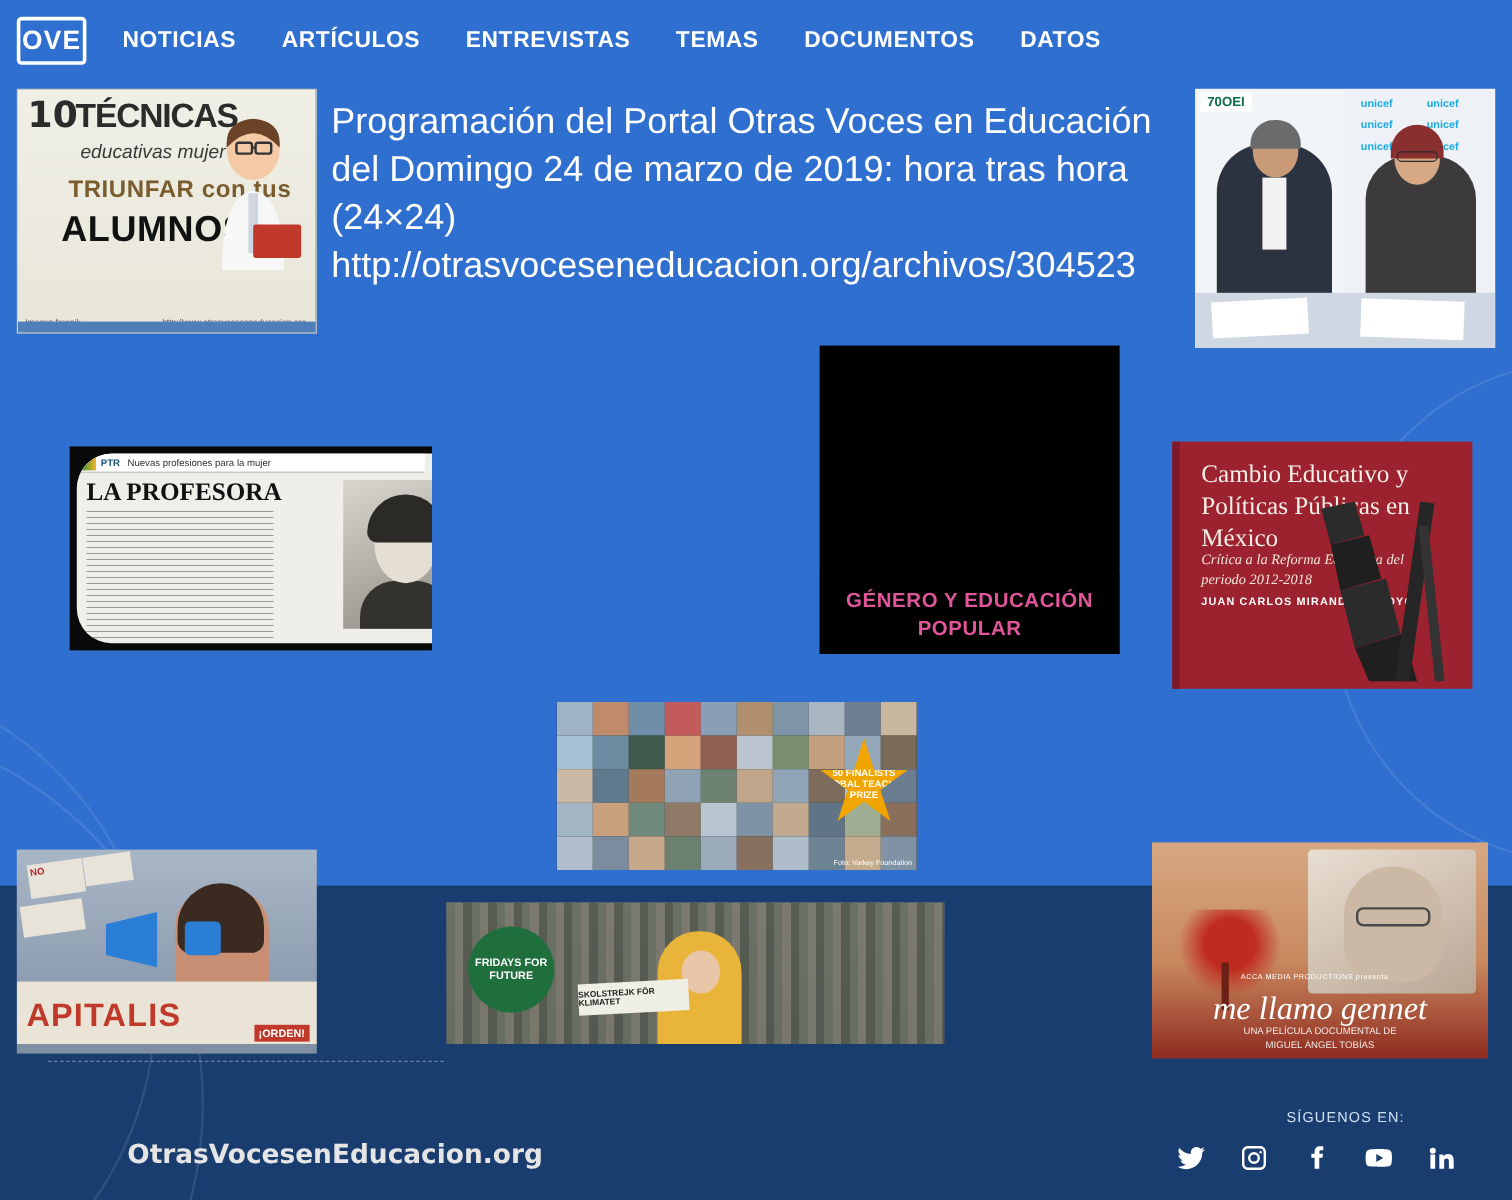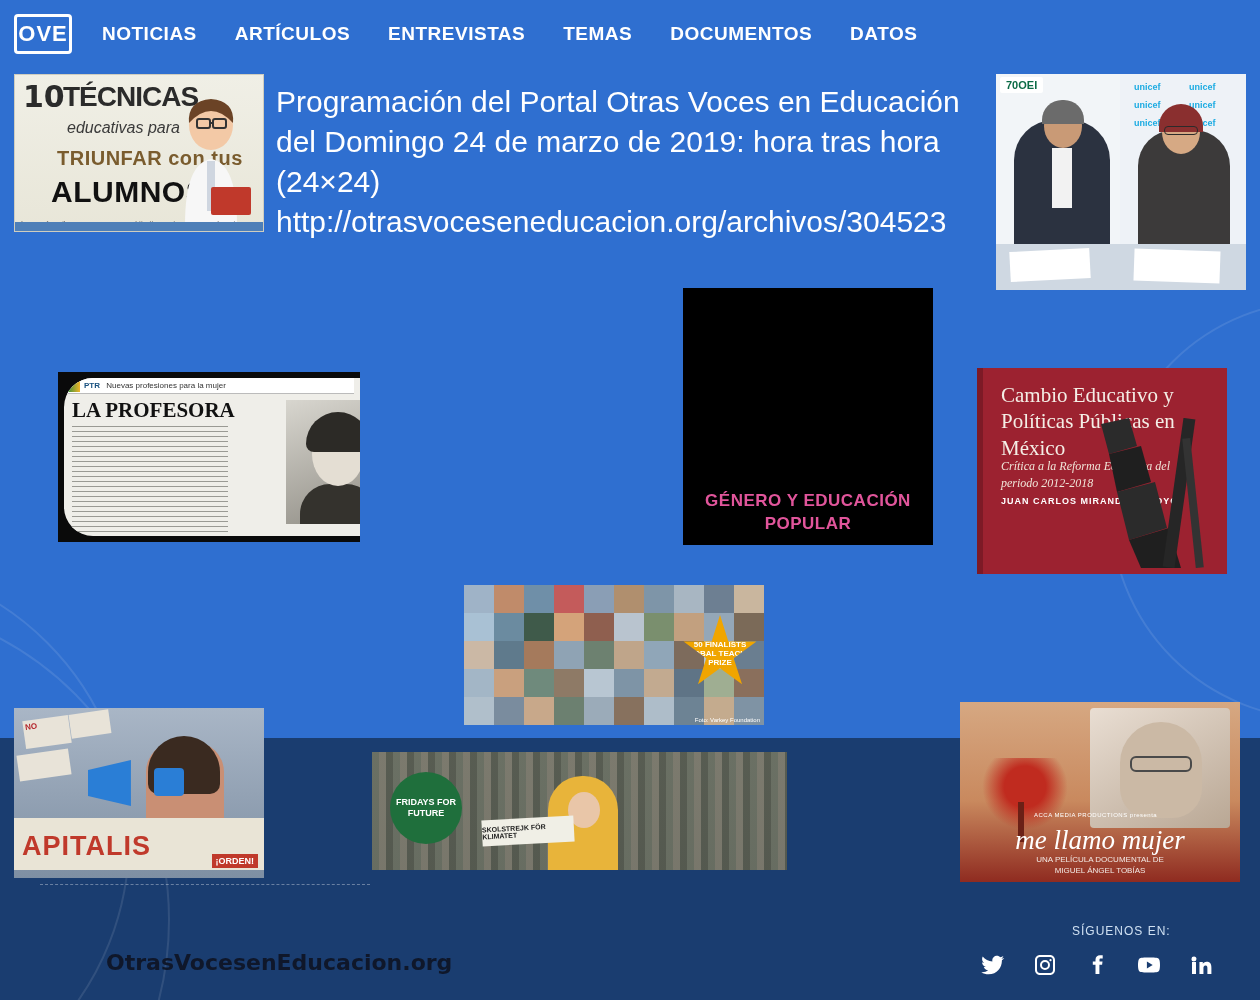--- a/index.html
+++ b/index.html
@@ -77,21 +77,21 @@
     color: #ffffff;
     font-size: 30px;
     line-height: 1.33;
     font-weight: 400;
   }
 
   .tile { position: absolute; overflow: hidden; background: #ddd; }
 
   
   #tile-tecnicas {
-    left: 14px; top: 74px; width: 250px; height: 158px;
+    left: 14px; top: 74px; width: 250px; height: 204px;
     background: linear-gradient(#f0efe6, #e8e6d8);
     border: 1px solid #cfcdbf;
   }
   #tile-tecnicas .t-num {
     position: absolute; left: 8px; top: 4px;
     font-size: 30px; font-weight: bold; color: #2b2b2b;
     font-family: "DejaVu Sans", sans-serif;
   }
   #tile-tecnicas .t-word {
     position: absolute; left: 48px; top: 6px;
@@ -420,21 +420,21 @@
   }
   #tile-gennet .g-credit {
     position: absolute; left: 0; bottom: 6px; width: 280px;
     text-align: center; color: #f2e8e4; font-size: 8px; line-height: 1.4;
   }
 
   
   .site-name {
     position: absolute;
     left: 106px; top: 950px;
-    color: #0f172a;
+    color: #e5e5e5;
     font-size: 22px; font-weight: bold;
     font-family: "DejaVu Sans", sans-serif;
   }
   .follow-label {
     position: absolute;
     left: 1072px; top: 924px;
     color: #cfe0f2; font-size: 12px; letter-spacing: 1px;
   }
   .socials {
     position: absolute;
@@ -470,21 +470,21 @@
       <div class="navlink">DOCUMENTOS</div>
       <div class="navlink">DATOS</div>
     </div>
   </div>
 
   <div class="headline">Programación del Portal Otras Voces en Educación del Domingo 24 de marzo de 2019: hora tras hora (24×24) http://otrasvoceseneducacion.org/archivos/304523</div>
 
   <div class="tile" id="tile-tecnicas">
     <div class="t-num">10</div>
     <div class="t-word">TÉCNICAS</div>
-    <div class="t-sub">educativas para</div>
+    <div class="t-sub">educativas mujer</div>
     <div class="t-tri">TRIUNFAR con tus</div>
     <div class="t-alu">ALUMNOS</div>
     <svg class="t-person" viewBox="0 0 92 130">
       <ellipse cx="46" cy="30" rx="22" ry="25" fill="#f3c9a6"></ellipse>
       <path d="M24 28 q22 -24 44 0 q2 -22 -22 -24 q-24 2 -22 24z" fill="#6b4326"></path>
       <rect x="32" y="24" width="13" height="9" rx="2" fill="none" stroke="#333" stroke-width="2"></rect>
       <rect x="48" y="24" width="13" height="9" rx="2" fill="none" stroke="#333" stroke-width="2"></rect>
       <line x1="45" y1="28" x2="48" y2="28" stroke="#333" stroke-width="2"></line>
       <path d="M20 130 q0 -62 26 -66 q26 4 26 66z" fill="#f7f7f7"></path>
       <rect x="42" y="66" width="8" height="50" fill="#cfd6e0"></rect>
@@ -638,21 +638,21 @@
   </div>
 
   <div class="tile" id="tile-gennet">
     <div class="g-portrait">
       <div class="g-head"></div>
       <div class="g-glass"></div>
     </div>
     <div class="tree"></div>
     <div class="trunk"></div>
     <div class="g-prod">ACCA MEDIA PRODUCTIONS presenta</div>
-    <div class="g-title">me llamo mujer</div>
+    <div class="g-title">me llamo gennet</div>
     <div class="g-credit">
       <div>UNA PELÍCULA DOCUMENTAL DE</div>
       <div>MIGUEL ÁNGEL TOBÍAS</div>
     </div>
   </div>
 
   <div class="site-name">OtrasVocesenEducacion.org</div>
   <div class="follow-label">SÍGUENOS EN:</div>
   <div class="socials">
     <div class="soc">

